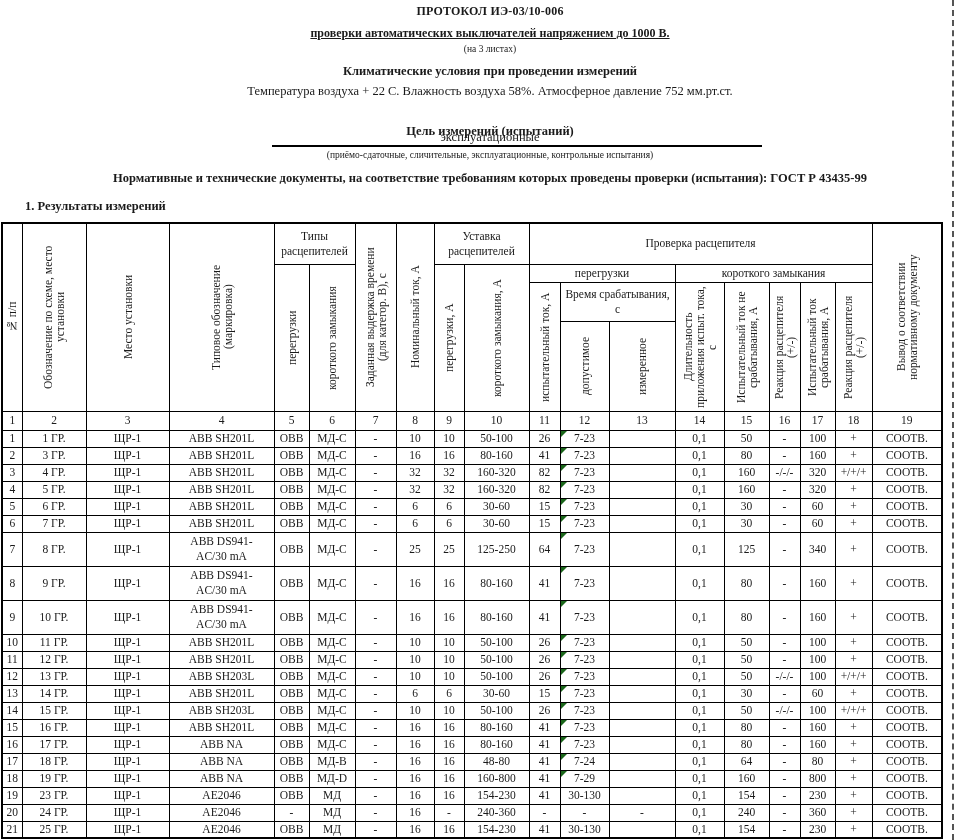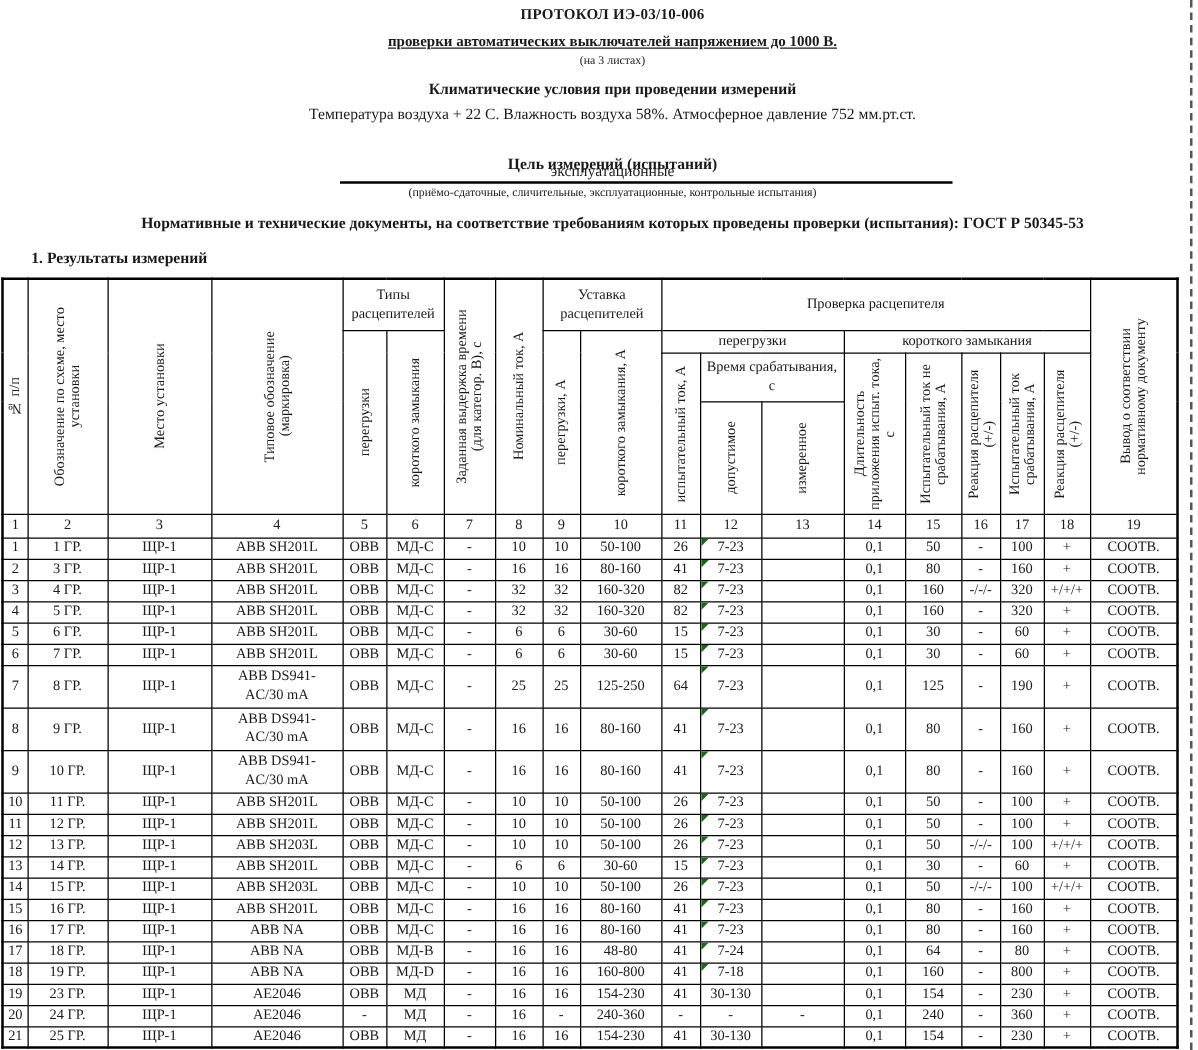--- a/index.html
+++ b/index.html
@@ -64,21 +64,21 @@
 <div class="abs centerband t12" style="top:84px">Температура воздуха + 22  С.  Влажность воздуха 58%. Атмосферное давление 752 мм.рт.ст.</div>
 
 <div class="abs centerband t12 b" style="top:124px">Цель измерений (испытаний)</div>
 
 <div class="abs centerband t12" style="top:130px">эксплуатационные</div>
 
 <div class="abs purpose-line" style="top:145px;left:272px;width:490px"></div>
 
 <div class="abs centerband small" style="top:150px">(приёмо-сдаточные, сличительные, эксплуатационные, контрольные испытания)</div>
 
-<div class="abs centerband t12 b" style="top:171px">Нормативные и технические документы, на соответствие требованиям которых проведены проверки (испытания): ГОСТ Р 50345-53</div>
+<div class="abs centerband t12 b" style="top:171px">Нормативные и технические документы, на соответствие требованиям которых проведены проверки (испытания): ГОСТ Р 43435-99</div>
 
 <div class="abs section" style="top:199px;left:25px">1. Результаты измерений</div>
 
 <table class="results">
   <colgroup>
     <col style="width:20px">
       <col style="width:64px">
       <col style="width:83px">
     <col style="width:105px">
       <col style="width:35px">
@@ -329,21 +329,21 @@
         <td>-</td>
         <td>25</td>
         <td>25</td>
         <td>125-250</td>
         <td>64</td>
         <td class="tri">7-23</td>
         <td></td>
         <td>0,1</td>
         <td>125</td>
         <td>-</td>
-        <td>190</td>
+        <td>340</td>
         <td>+</td>
         <td>СООТВ.</td>
       </tr>
       <tr style="height: 34px;">
         <td>8</td>
         <td>9 ГР.</td>
         <td>ЩР-1</td>
         <td class="pre">ABB DS941-
 AC/30 mA</td>
         <td>ОВВ</td>
@@ -557,21 +557,21 @@
         <td>19 ГР.</td>
         <td>ЩР-1</td>
         <td class="pre">ABB NA</td>
         <td>ОВВ</td>
         <td>МД-D</td>
         <td>-</td>
         <td>16</td>
         <td>16</td>
         <td>160-800</td>
         <td>41</td>
-        <td class="tri">7-18</td>
+        <td class="tri">7-29</td>
         <td></td>
         <td>0,1</td>
         <td>160</td>
         <td>-</td>
         <td>800</td>
         <td>+</td>
         <td>СООТВ.</td>
       </tr>
       <tr style="height: 17px;">
         <td>19</td>

